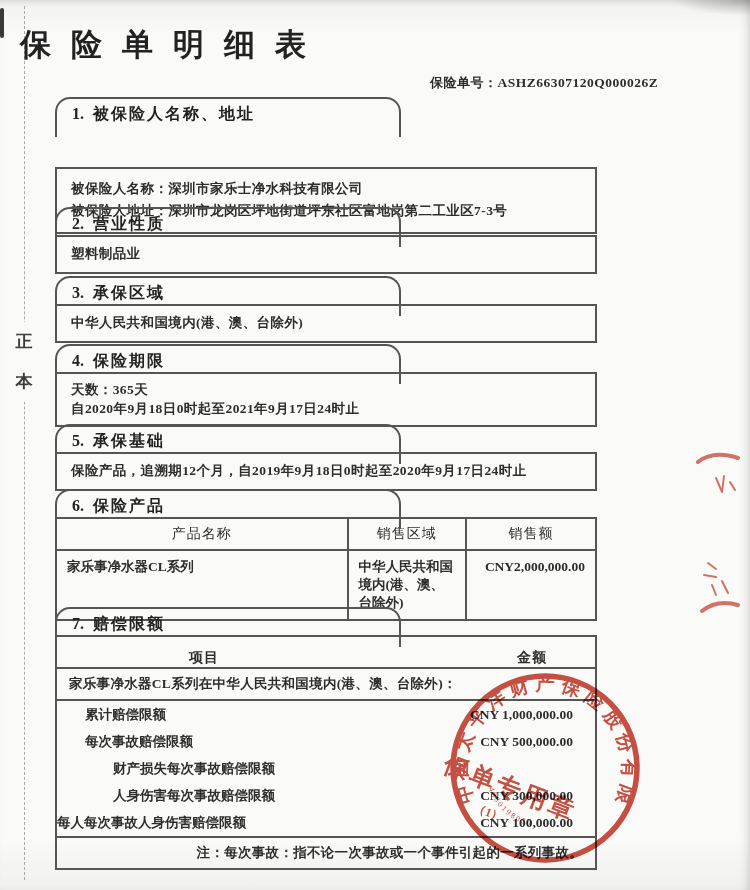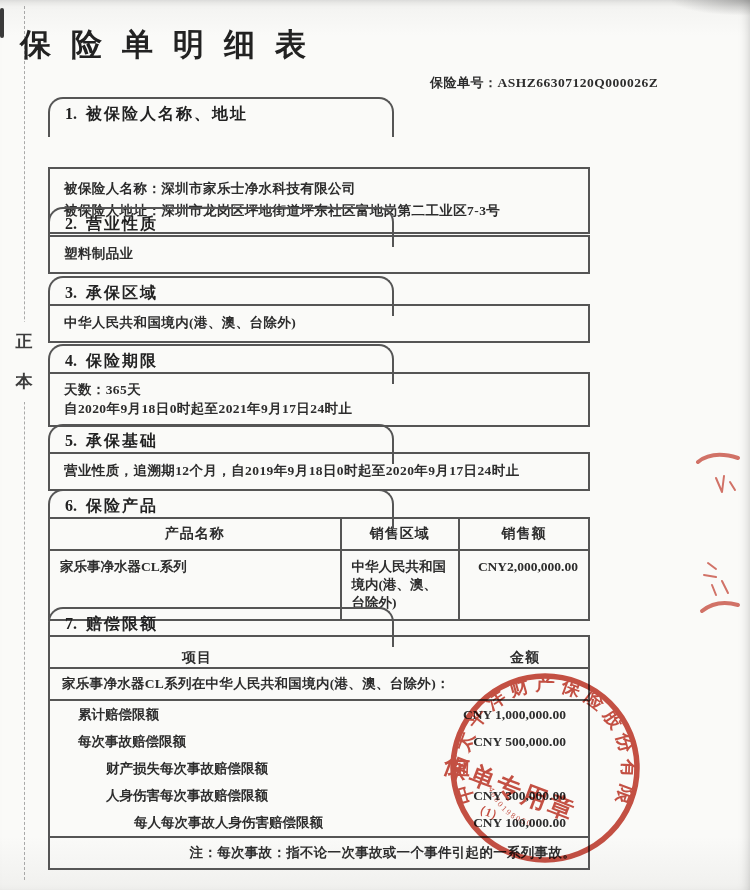--- a/index.html
+++ b/index.html
@@ -24,59 +24,59 @@
     background:linear-gradient(180deg,#fafaf8,#fafaf8);color:#3c3c3c;
   }
   .doc-title{
     position:absolute;top:24px;left:0;right:0;text-align:left;
     font-size:31px;font-weight:bold;letter-spacing:20px;text-indent:20px;color:#222;
   }
   .policy-line{position:absolute;top:74px;left:430px;font-size:13px;font-weight:bold;letter-spacing:.5px;}
   .policy-line .val{font-size:13.5px;}
 
   .sections{position:absolute;left:40px;top:0;width:642px;}
-  .sec{position:absolute;left:8px;width:542px;}
+  .sec{position:absolute;left:15px;width:542px;}
   .tab{
     width:346px;height:40px;box-sizing:border-box;
     border:2px solid #555;border-bottom:none;border-radius:15px 15px 0 0;
     padding:5px 0 0 15px;font-size:16px;font-weight:bold;letter-spacing:2px;
     position:relative;z-index:2;background:transparent;color:#222;
   }
   .tab .num{margin-right:9px;letter-spacing:0;}
   .box{
     border:2px solid #555;margin-top:-12px;position:relative;z-index:1;
     box-sizing:border-box;background:transparent;
   }
   .box.pad{padding:6px 14px 7px;font-size:13.5px;font-weight:600;letter-spacing:.4px;}
   .box.roomy{padding:9px 14px 10px;margin-top:30px;}
   .ln{line-height:22px;white-space:nowrap;}
   .box.tight .ln{line-height:19px;}
 
   
   table.prod{width:100%;border-collapse:collapse;font-size:13.5px;font-weight:600;table-layout:fixed;}
   table.prod th{
-    border-bottom:2px solid #555;height:30px;font-size:14px;font-weight:bold;
+    border-bottom:2px solid #555;height:30px;font-size:14px;font-weight:normal;
     letter-spacing:1px;text-align:center;padding:0;
   }
   table.prod th,table.prod td{border-right:2px solid #555;}
   table.prod th:last-child,table.prod td:last-child{border-right:none;}
   table.prod td{vertical-align:top;padding:7px 10px;height:40px;line-height:18px;}
   td.amt-cell{text-align:right;padding-right:12px;}
 
   
   .lim-head{display:flex;justify-content:space-between;align-items:flex-end;
     border-bottom:2px solid #555;height:30px;font-weight:bold;font-size:14px;letter-spacing:1px;}
   .lim-head .h1{margin-left:132px;}
   .lim-head .h2{margin-right:48px;}
   .scope-row{border-bottom:2px solid #555;padding:6px 12px;font-size:13.5px;font-weight:600;letter-spacing:.3px;}
   .lim-row{display:flex;justify-content:space-between;padding:5px 22px 5px 0;font-size:13.5px;font-weight:600;line-height:17px;}
   .lim-row .amt{min-width:160px;text-align:right;}
   .ind1{padding-left:28px;}
   .ind2{padding-left:56px;}
-  .ind3{padding-left:84px;}
+  .ind3{}
   .note-row{border-top:2px solid #555;padding:6px 12px;font-size:13.5px;font-weight:bold;letter-spacing:.3px;text-align:right;}
 
   
   .stamp{position:absolute;left:435px;top:658px;width:220px;height:220px;
     mix-blend-mode:multiply;opacity:.88;z-index:5;pointer-events:none;}
   .red-mark{position:absolute;z-index:4;opacity:.7;pointer-events:none;}
 </style>
 </head>
 <body>
 
@@ -135,21 +135,21 @@
         <div class="ln">天数：365天</div>
         <div class="ln">自2020年9月18日0时起至2021年9月17日24时止</div>
       </div>
     </div>
 
     <div class="sec" style="top:424px">
       <div class="tab">
         <span class="num">5.</span><span>承保基础</span>
       </div>
       <div class="box pad">
-        <div class="ln">营业性质，追溯期12个月，自2019年9月18日0时起至2020年9月17日24时止</div>
+        <div class="ln">保险产品，追溯期12个月，自2019年9月18日0时起至2020年9月17日24时止</div>
       </div>
     </div>
 
     <div class="sec" style="top:489px">
       <div class="tab">
         <span class="num">6.</span><span>保险产品</span>
       </div>
       <div class="box">
         <table class="prod">
           <colgroup>

